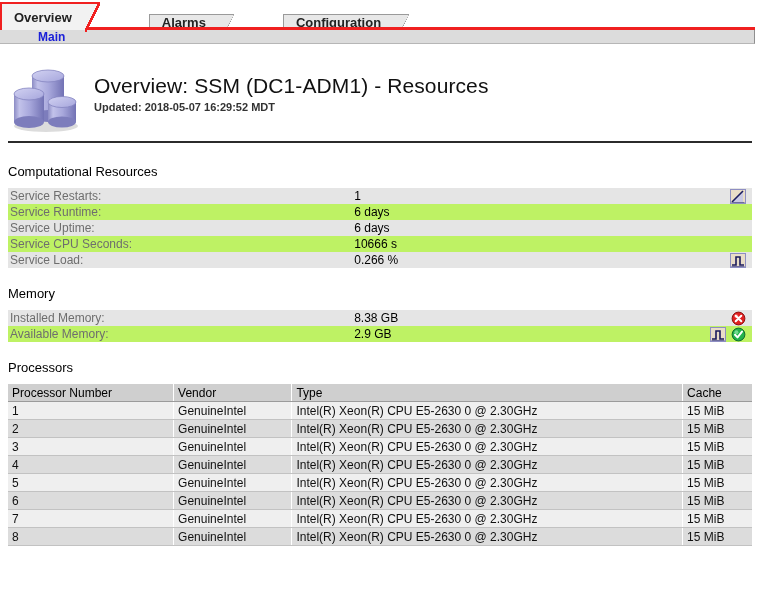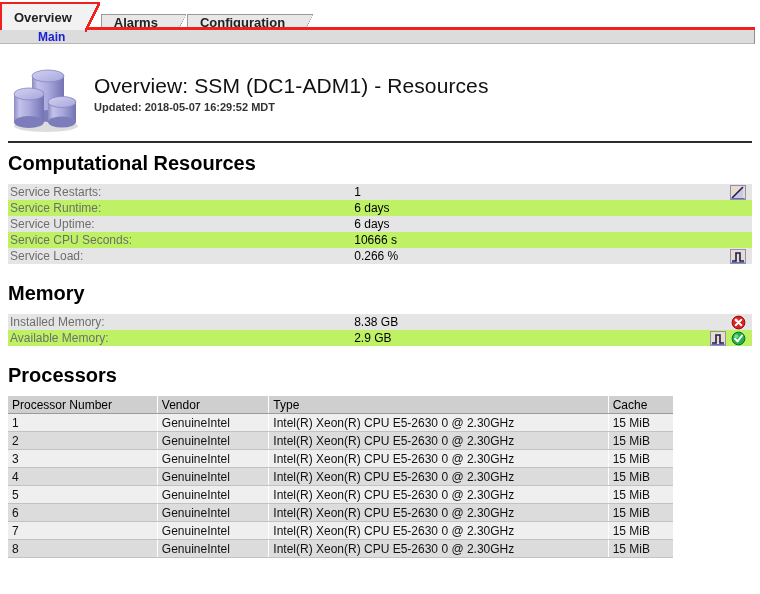--- a/index.html
+++ b/index.html
@@ -23,20 +23,21 @@
     height: 30px;
     background: #ffffff;
   }
   .tabs {
     position: absolute;
     left: 0;
     top: 0;
     height: 30px;
     display: flex;
     align-items: flex-end;
+    gap: 48px;
   }
   .tab {
     position: relative;
     height: 16px;
     box-sizing: border-box;
     display: flex;
     align-items: center;
     justify-content: center;
     font-size: 13px;
     font-weight: bold;
@@ -167,24 +168,24 @@
   }
 
   
   .content {
     position: absolute;
     left: 0;
     top: 148px;
     width: 760px;
   }
   .section-title {
-    font-size: 20px;
-    font-weight: bold;
+    font-size: 13px;
+    font-weight: normal;
     color: #000000;
-    margin: 4px 0 9px 8px;
+    margin: 16px 0 9px 8px;
   }
   .section {
     margin-bottom: 18px;
   }
 
   
   .kv-list {
     width: 744px;
     margin-left: 8px;
     border-collapse: collapse;
@@ -224,21 +225,21 @@
   .status-ico {
     display: inline-block;
     width: 15px;
     height: 15px;
     vertical-align: middle;
     margin-left: 2px;
   }
 
   
   .proc-table {
-    width: 665px;
+    width: 744px;
     margin-left: 8px;
     border-collapse: collapse;
     font-size: 12px;
   }
   .proc-table th {
     background: #cfcfcf;
     font-weight: normal;
     text-align: left;
     height: 17px;
     padding: 0 0 0 4px;

